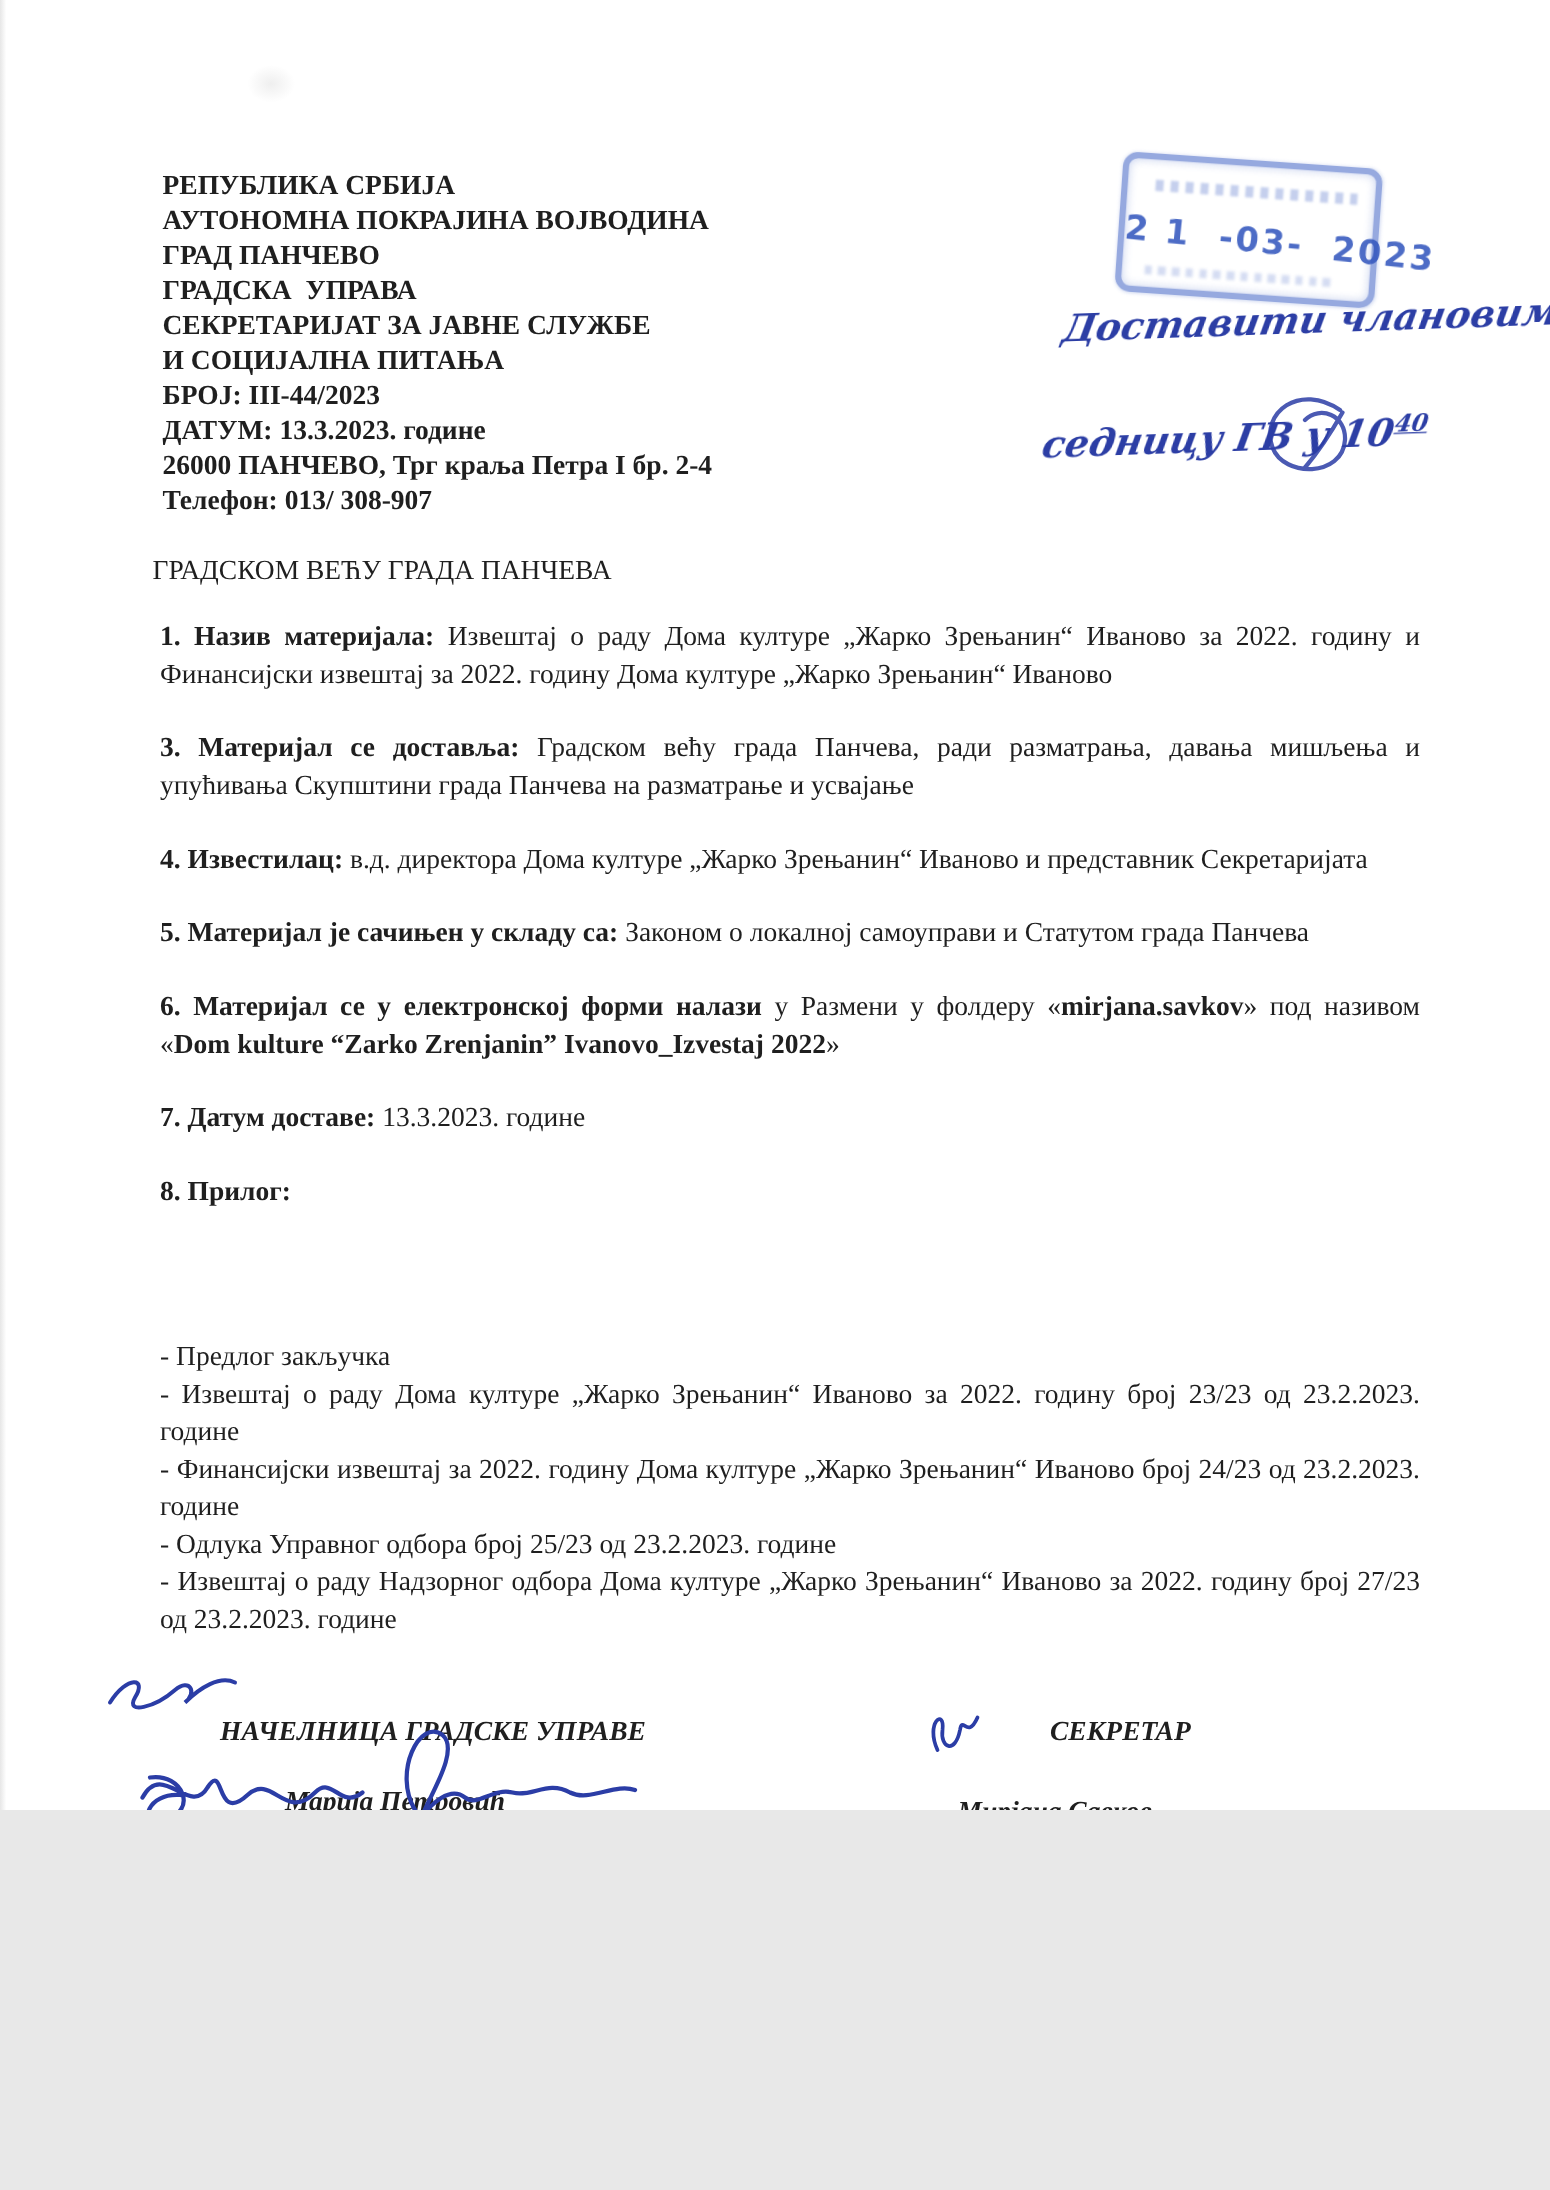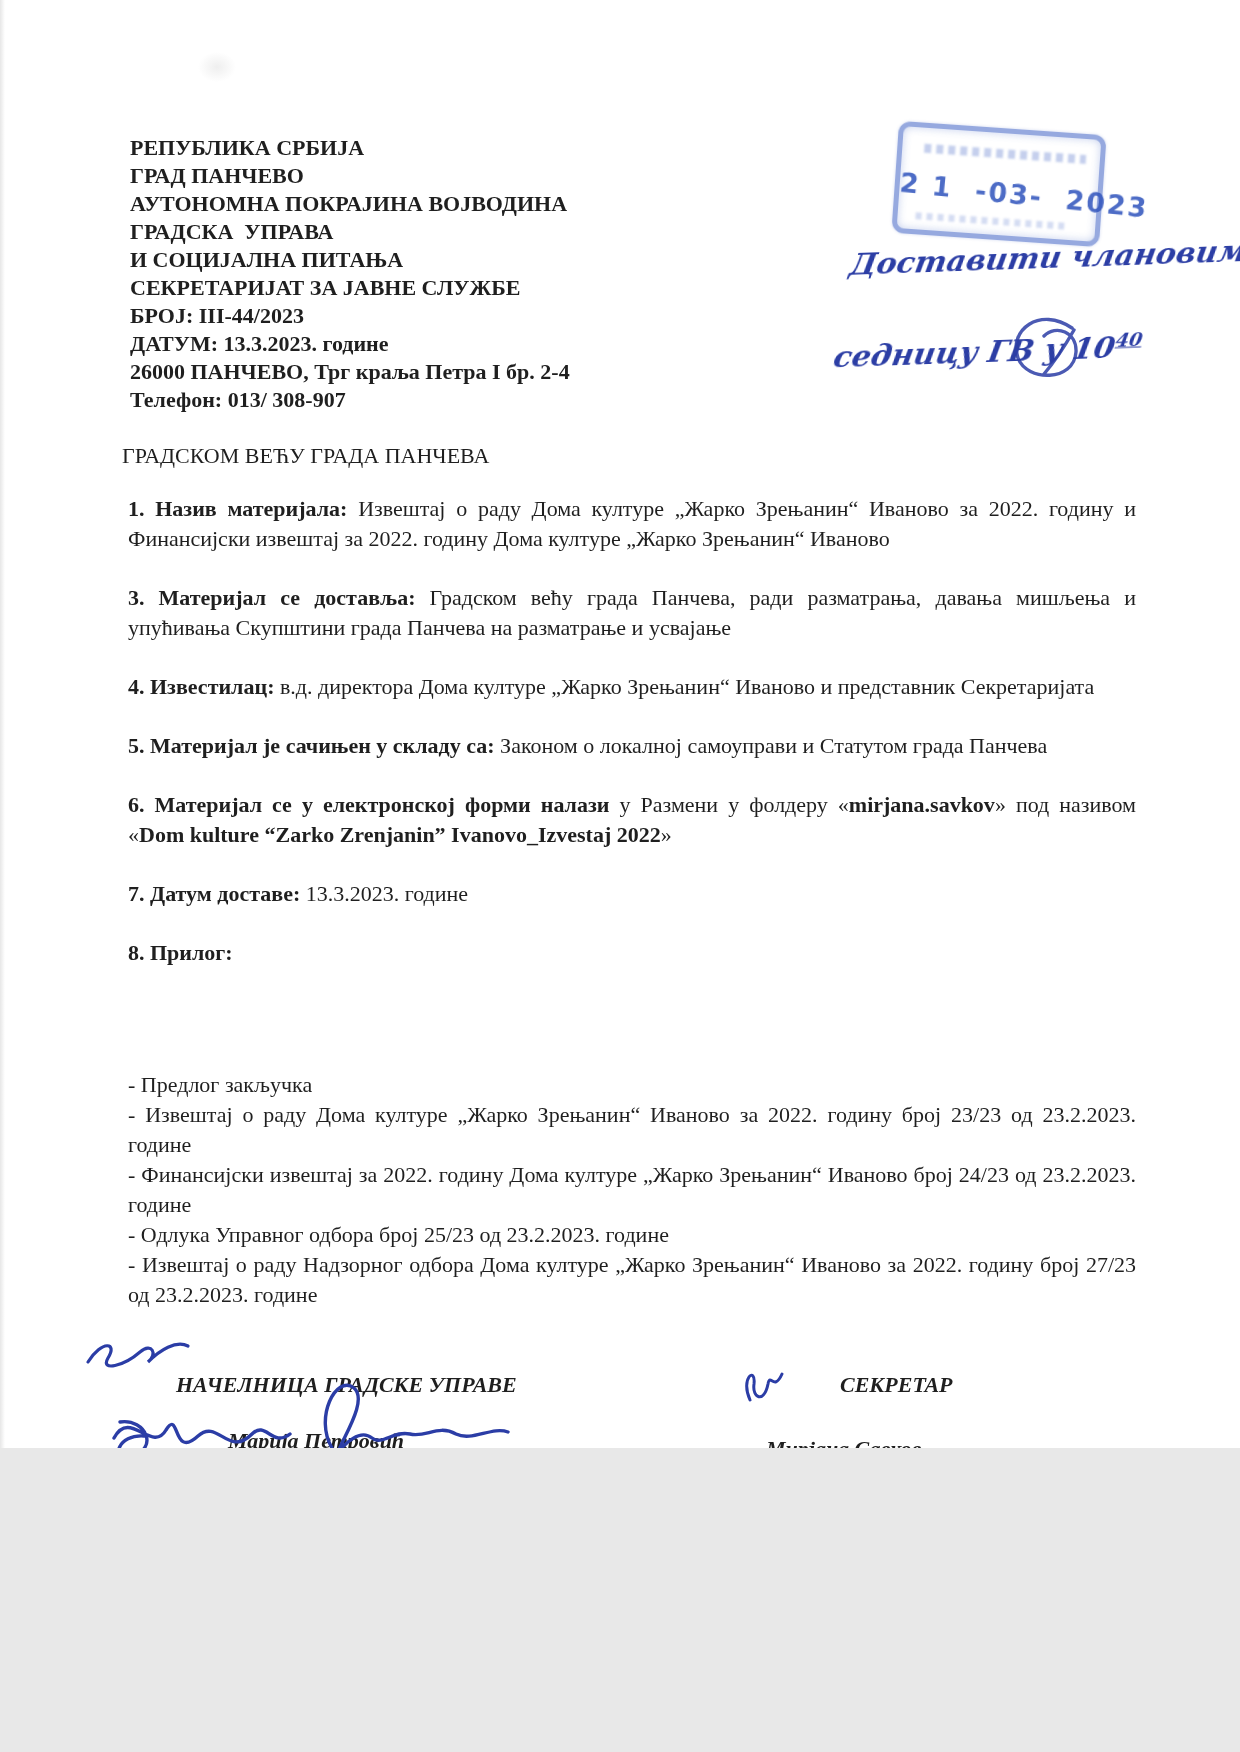--- a/index.html
+++ b/index.html
@@ -88,25 +88,25 @@
 <body>
 
 <div class="page">
 
   <div class="abs edge-left"></div>
   <div class="abs smudge-top"></div>
   <div class="abs smudge-bottom"></div>
 
   <div class="abs header">
     <div>РЕПУБЛИКА СРБИЈА</div>
+    <div>АУТОНОМНА ПОКРАЈИНА ВОЈВОДИНА</div>
     <div>ГРАД ПАНЧЕВО</div>
-    <div>АУТОНОМНА ПОКРАЈИНА ВОЈВОДИНА</div>
     <div>ГРАДСКА  УПРАВА</div>
+    <div>СЕКРЕТАРИЈАТ ЗА ЈАВНЕ СЛУЖБЕ</div>
     <div>И СОЦИЈАЛНА ПИТАЊА</div>
-    <div>СЕКРЕТАРИЈАТ ЗА ЈАВНЕ СЛУЖБЕ</div>
     <div>БРОЈ: III-44/2023</div>
     <div>ДАТУМ: 13.3.2023. године</div>
     <div>26000 ПАНЧЕВО, Трг краља Петра I бр. 2-4</div>
     <div>Телефон: 013/ 308-907</div>
   </div>
 
   <div class="abs stamp">
     <div class="toprow"></div>
     <div class="date">2 1  -03-  2023</div>
     <div class="botrow"></div>

